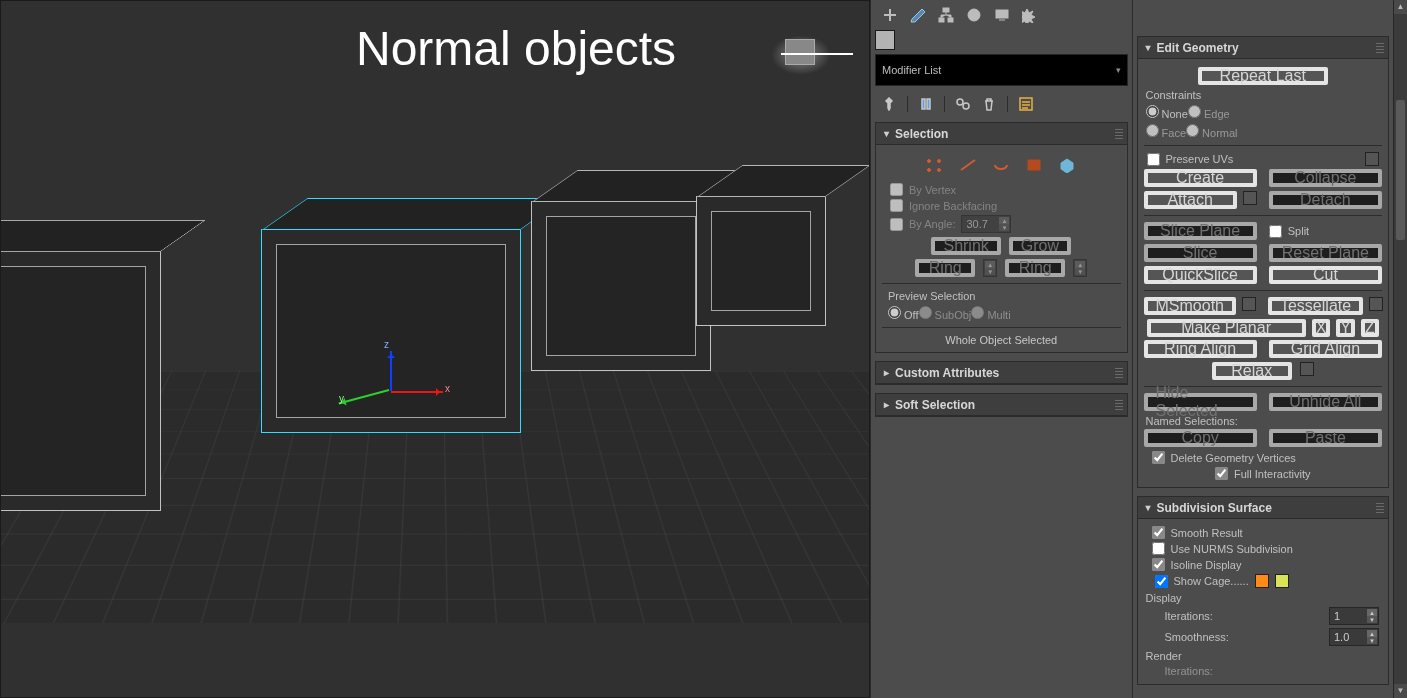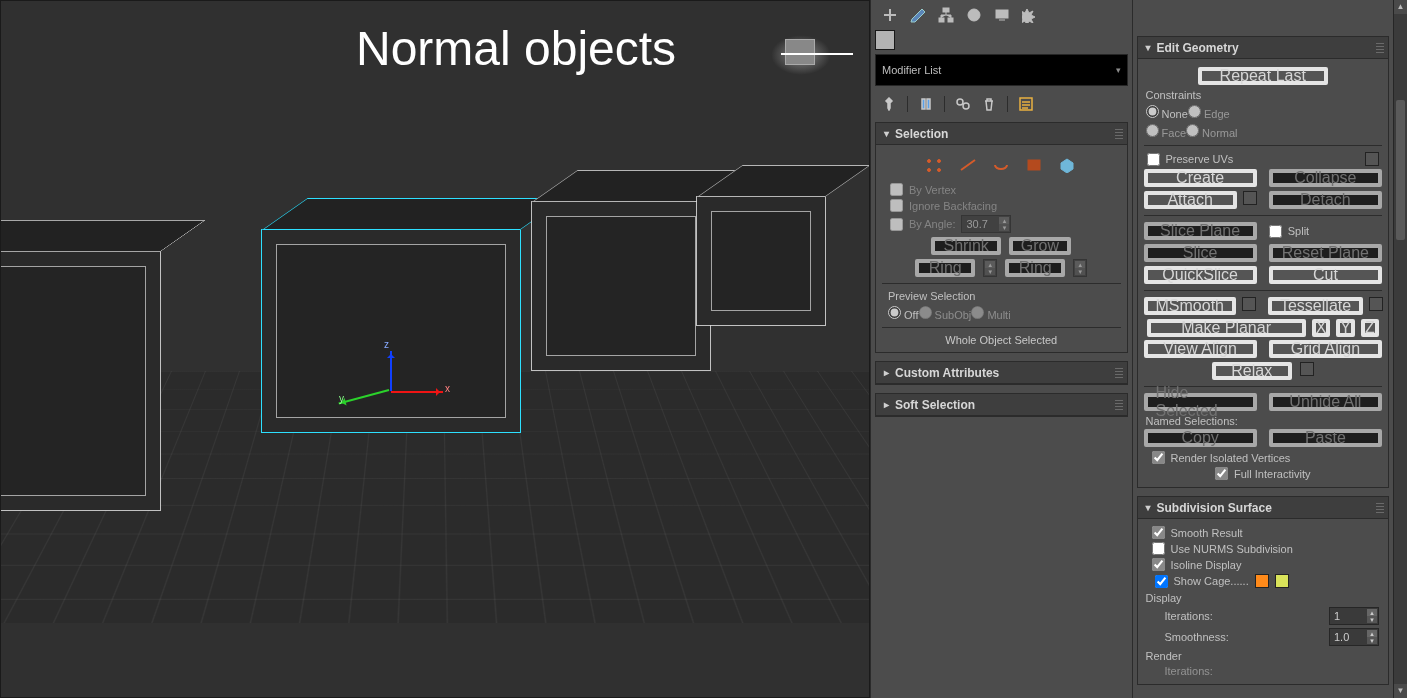--- a/index.html
+++ b/index.html
@@ -417,40 +417,40 @@
               <span class="swatchbox" style="background:#555"></span>
             </span>
         </div>
         <div class="row">
           <span class="btn" style="flex:1">Make Planar</span>
           <span class="btn" style="min-width:18px;padding:0">X</span>
           <span class="btn" style="min-width:18px;padding:0">Y</span>
           <span class="btn" style="min-width:18px;padding:0">Z</span>
         </div>
         <div class="grid2">
-          <span class="btn">View Align</span>
+          <span class="btn">Ring Align</span>
           <span class="btn">Grid Align</span>
         </div>
         <div class="btn-row">
           <span class="btn" style="min-width:80px">Relax</span>
           <span class="swatchbox" style="background:#555"></span>
         </div>
         <div class="gridline"></div>
         <div class="grid2">
           <span class="btn disabled">Hide Selected</span>
           <span class="btn disabled">Unhide All</span>
         </div>
         <div class="group-label">Named Selections:</div>
         <div class="grid2">
           <span class="btn disabled">Copy</span>
           <span class="btn disabled">Paste</span>
         </div>
         <label class="chk">
             <input type="checkbox" checked="" style="">
-            <span>Render Isolated Vertices</span>
+            <span>Delete Geometry Vertices</span>
           </label>
         <label class="chk" style="justify-content:center; padding-left:0">
             <input type="checkbox" checked="" style="">
             <span>Full Interactivity</span>
           </label>
       </div>
     </div>
 
     <div class="rollout">
       <div class="rollhead">

